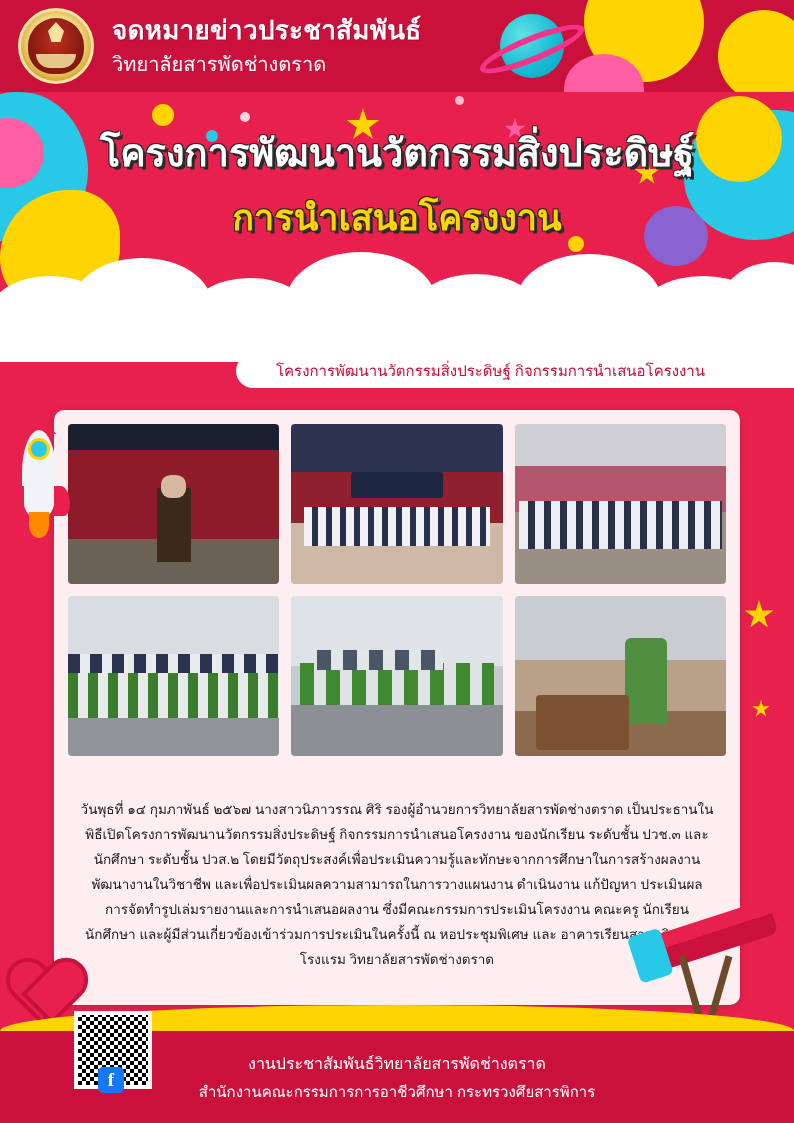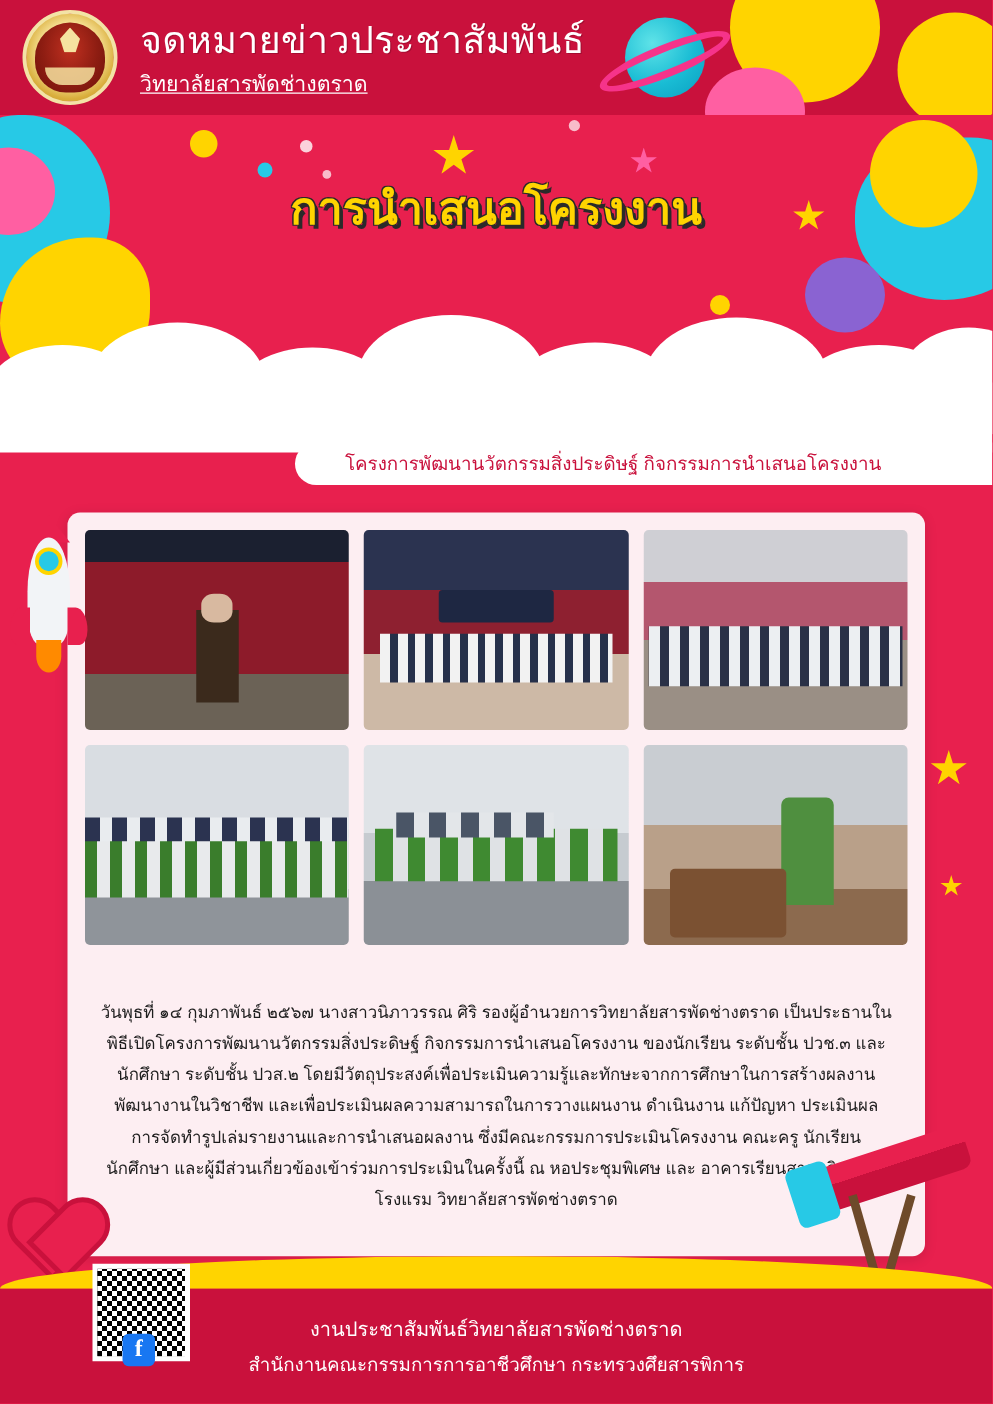--- a/index.html
+++ b/index.html
@@ -46,25 +46,25 @@
     clip-path: polygon(50% 0, 100% 45%, 78% 100%, 22% 100%, 0 45%);
   }
   .header-logo .crest:after {
     content: ""; position: absolute; left: 50%; bottom: 6px; transform: translateX(-50%);
     width: 40px; height: 14px;
     background: rgba(246,227,160,.85);
     border-radius: 0 0 20px 20px;
   }
   .header-text { position: absolute; left: 112px; top: 16px; color: #fff; }
   .header-title {
-    font-size: 30px; font-weight: normal; letter-spacing: .3px;
+    font-size: 26px; font-weight: bold; letter-spacing: .3px;
     text-shadow: 1px 1px 0 rgba(0,0,0,.18);
     line-height: 1.15;
   }
-  .header-sub { font-size: 17px; margin-top: 2px; text-decoration: underline; }
+  .header-sub { font-size: 20px; margin-top: 2px; }
 
   
   .planet {
     position: absolute; right: 230px; top: 14px;
     width: 64px; height: 64px; border-radius: 50%;
     background: radial-gradient(circle at 34% 32%, #5fe3e8 0%, #19bcd4 55%, #0a9ec0 100%);
     z-index: 31;
   }
   .planet-ring {
     position: absolute; right: 206px; top: 36px;
@@ -343,20 +343,21 @@
     </div>
     <div class="header-text">
       <div class="header-title">จดหมายข่าวประชาสัมพันธ์</div>
       <div class="header-sub">วิทยาลัยสารพัดช่างตราด</div>
     </div>
   </div>
   <div class="planet"></div>
   <div class="planet-ring"></div>
 
   <div class="title-zone">
+    <div class="main-title">โครงการพัฒนานวัตกรรมสิ่งประดิษฐ์</div>
     <div class="sub-title">การนำเสนอโครงงาน</div>
   </div>
 
   <div class="clouds">
     <div class="cloud" style="left:-10px;  top:44px; width:120px; height:74px;"></div>
     <div class="cloud" style="left:72px;   top:26px; width:140px; height:94px;"></div>
     <div class="cloud" style="left:190px;  top:46px; width:120px; height:72px;"></div>
     <div class="cloud" style="left:286px;  top:20px; width:150px; height:100px;"></div>
     <div class="cloud" style="left:412px;  top:42px; width:128px; height:78px;"></div>
     <div class="cloud" style="left:516px;  top:22px; width:146px; height:96px;"></div>

